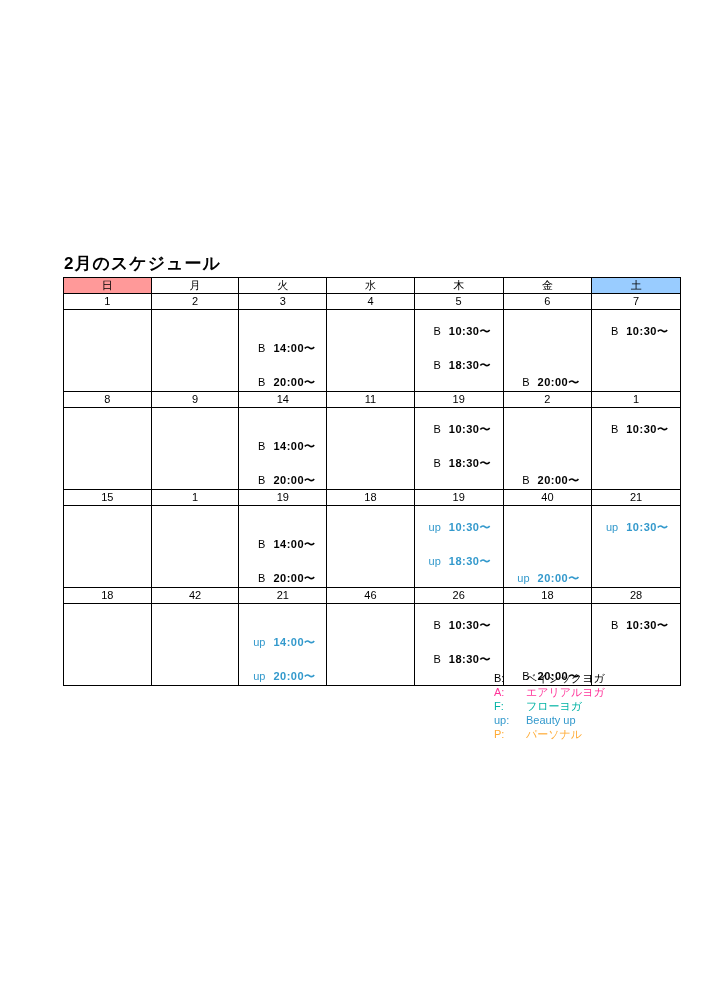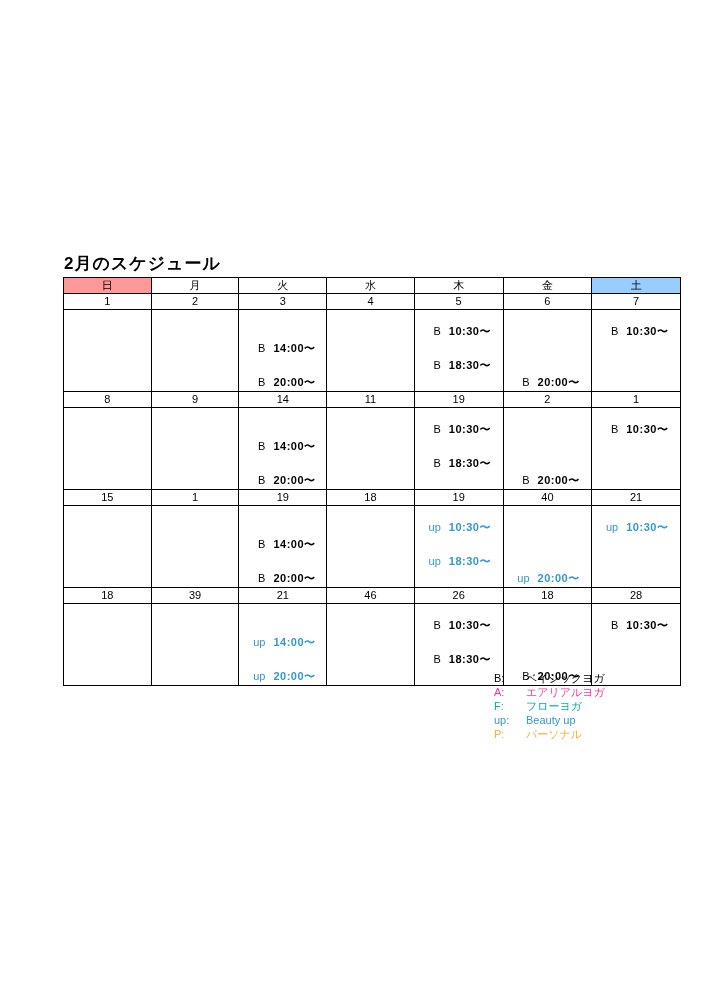--- a/index.html
+++ b/index.html
@@ -283,21 +283,21 @@
             </div>
           </td>
           <td>
             <div class="cellwrap">
               <div class="ev c-up" style="top: 14px;"><span class="code">up</span><span class="tm">10:30〜</span></div>
             </div>
           </td>
         </tr>
         <tr class="nums">
           <td class="red">18</td>
-          <td class="red">39</td>
+          <td class="red">42</td>
           <td>21</td>
           <td>46</td>
           <td>26</td>
           <td>18</td>
           <td class="blue">28</td>
         </tr>
         <tr class="body">
           <td>
             <div class="cellwrap"></div>
           </td>

